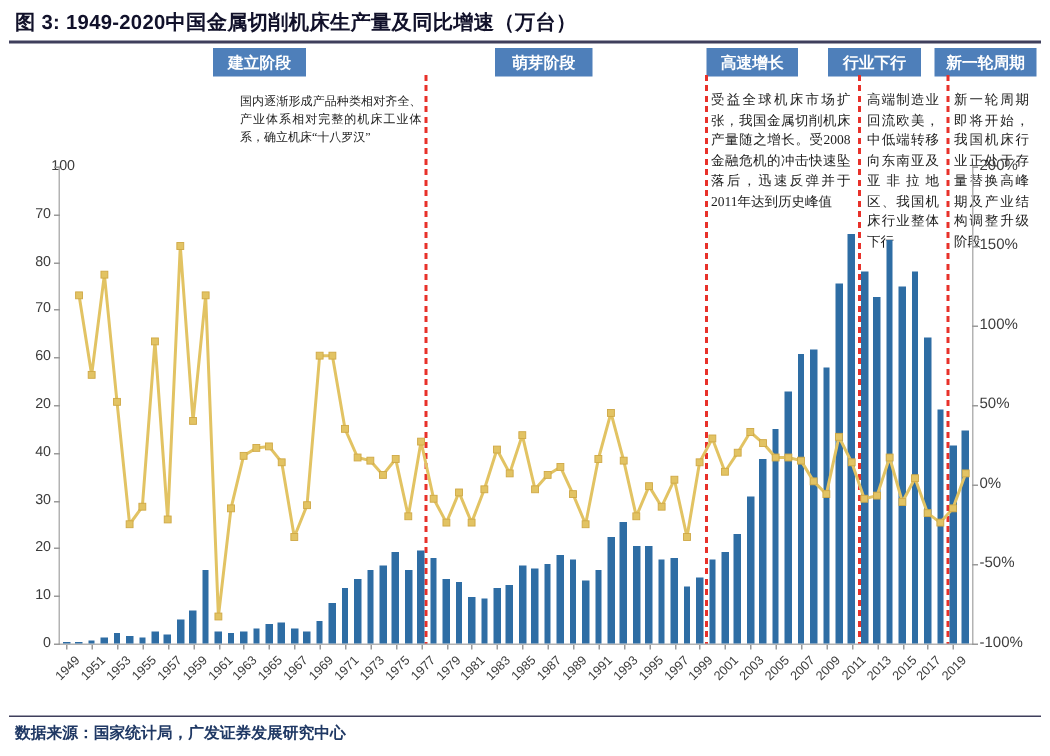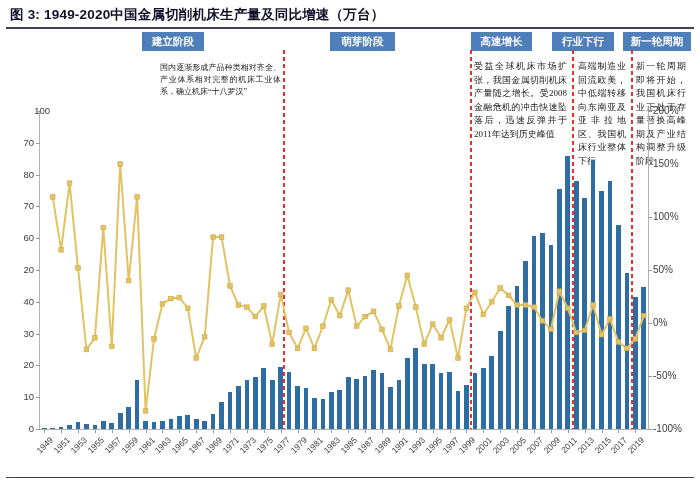--- a/index.html
+++ b/index.html
@@ -311,13 +311,14 @@
       <div class="xtick" style="left: 584.667px;"></div>
       <div class="xlab" style="left: 605.556px; top: 435px;">2015</div>
       <div class="xtick" style="left: 601.556px;"></div>
       <div class="xlab" style="left: 622.444px; top: 435px;">2017</div>
       <div class="xtick" style="left: 618.444px;"></div>
       <div class="xlab" style="left: 639.333px; top: 435px;">2019</div>
       <div class="xtick" style="left: 635.333px;"></div>
     </div>
 
   <div class="src-rule"></div>
+  <div class="source">数据来源：国家统计局，广发证券发展研究中心</div>
 </div>
 
 </body></html>

